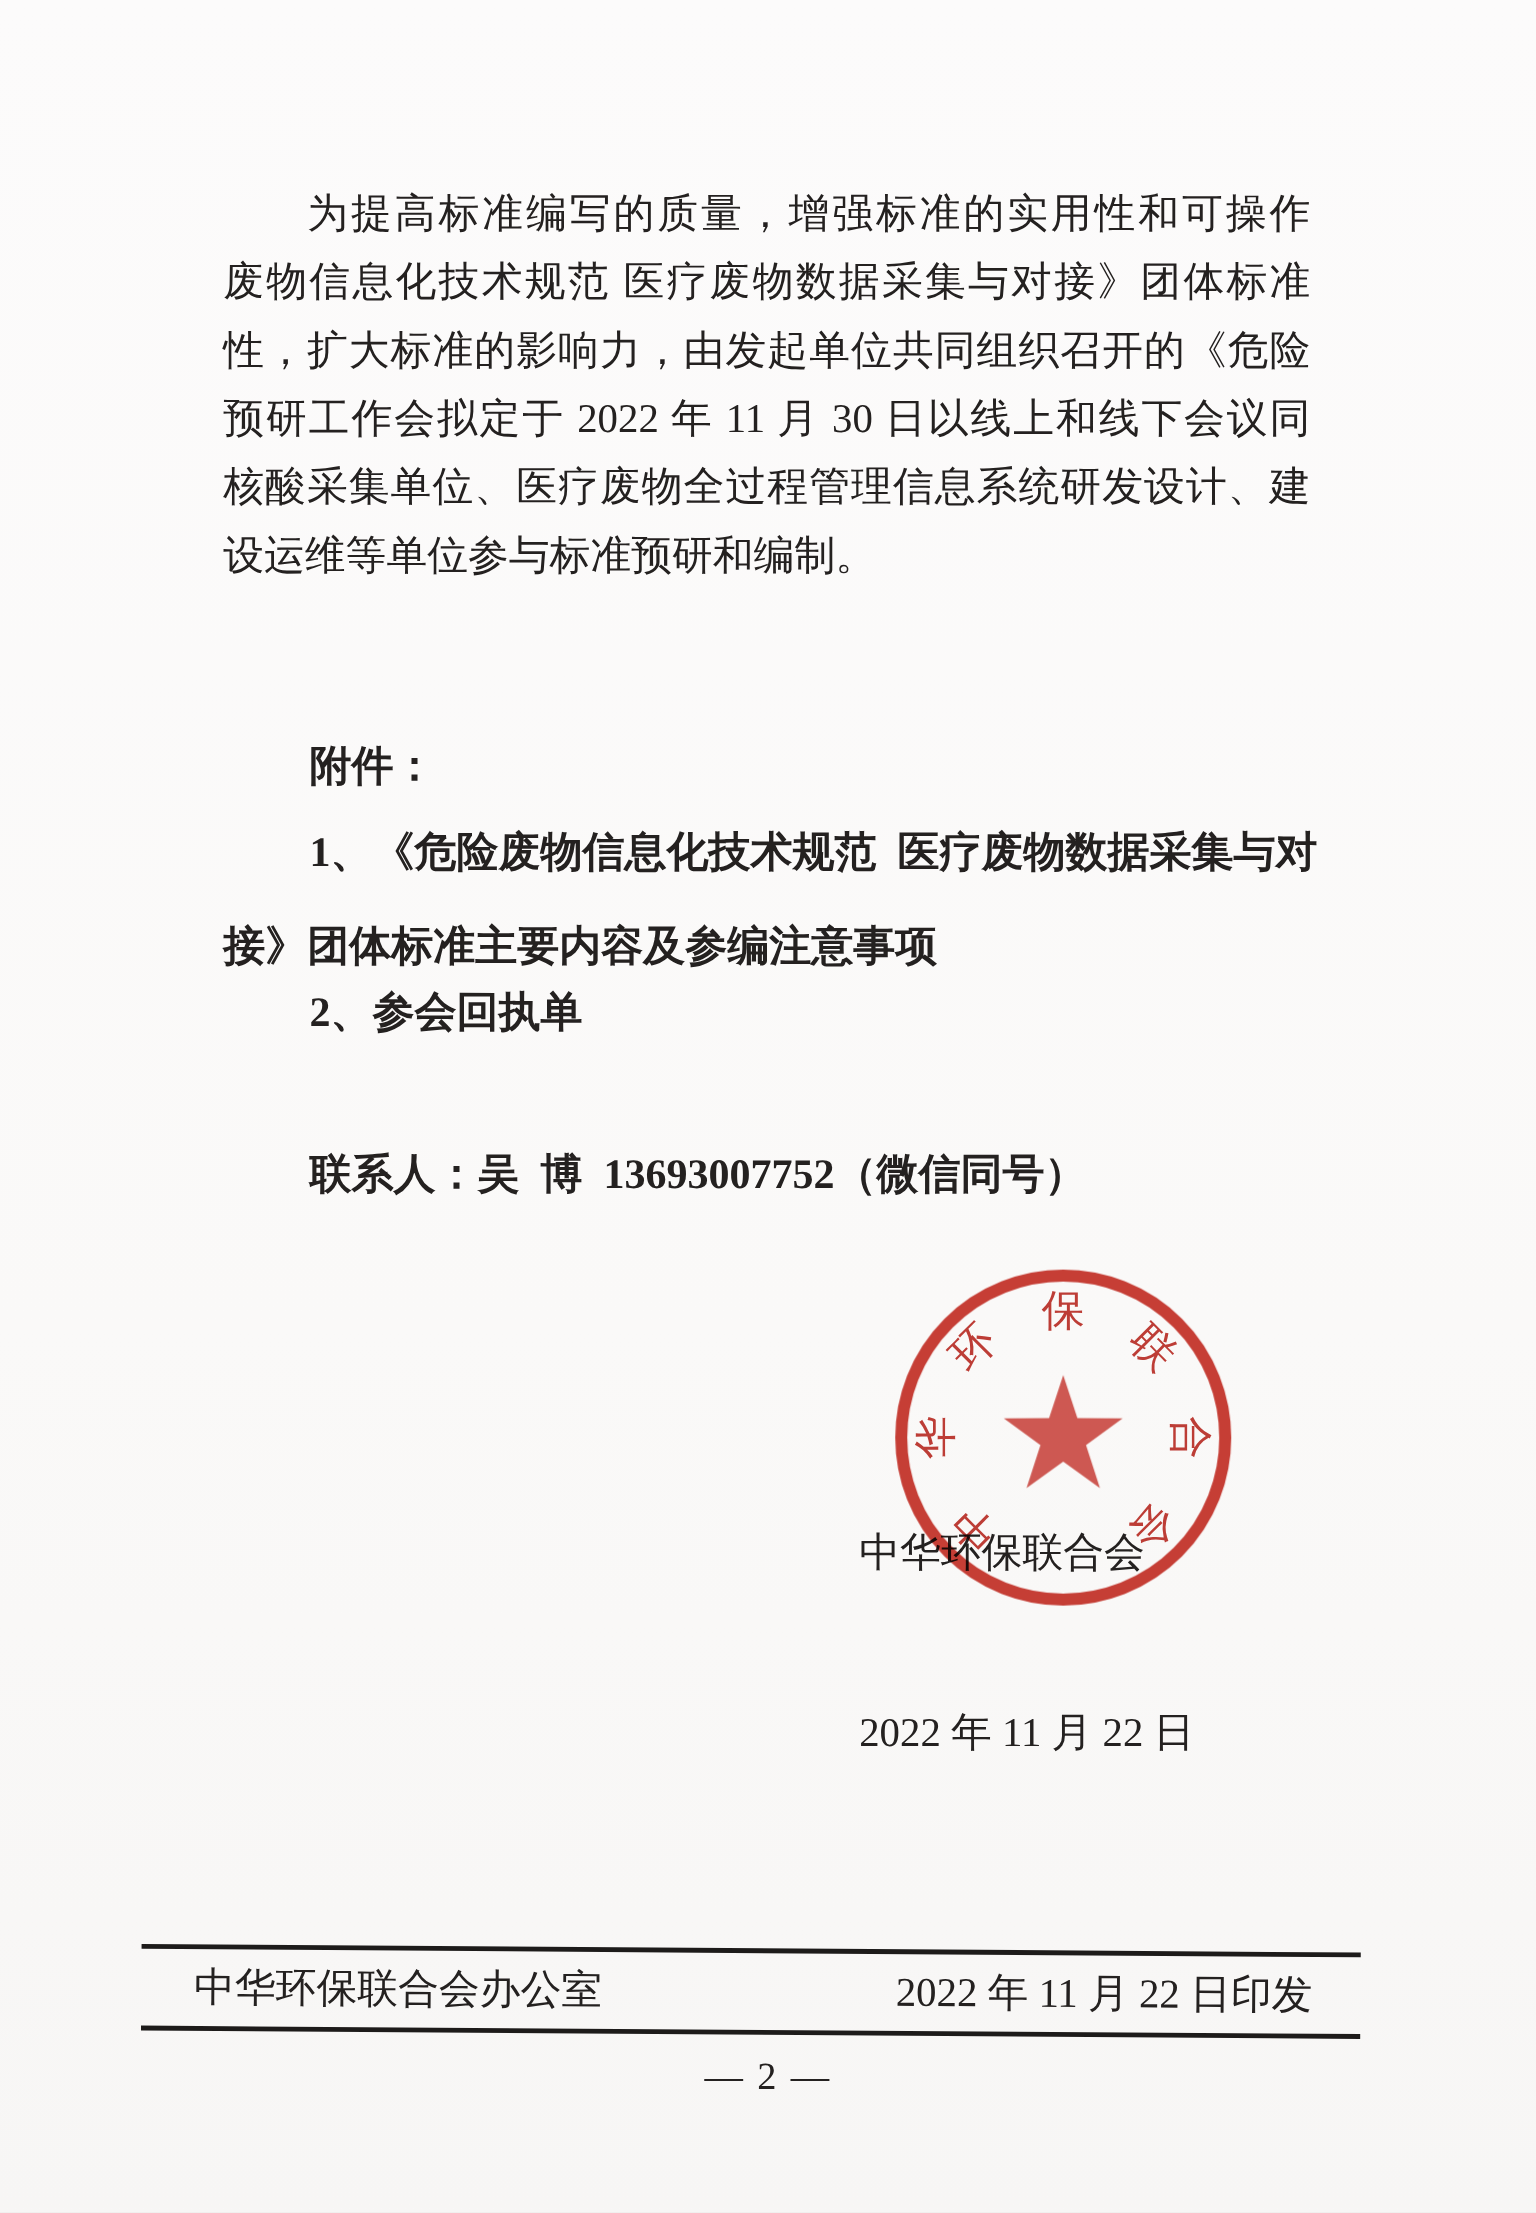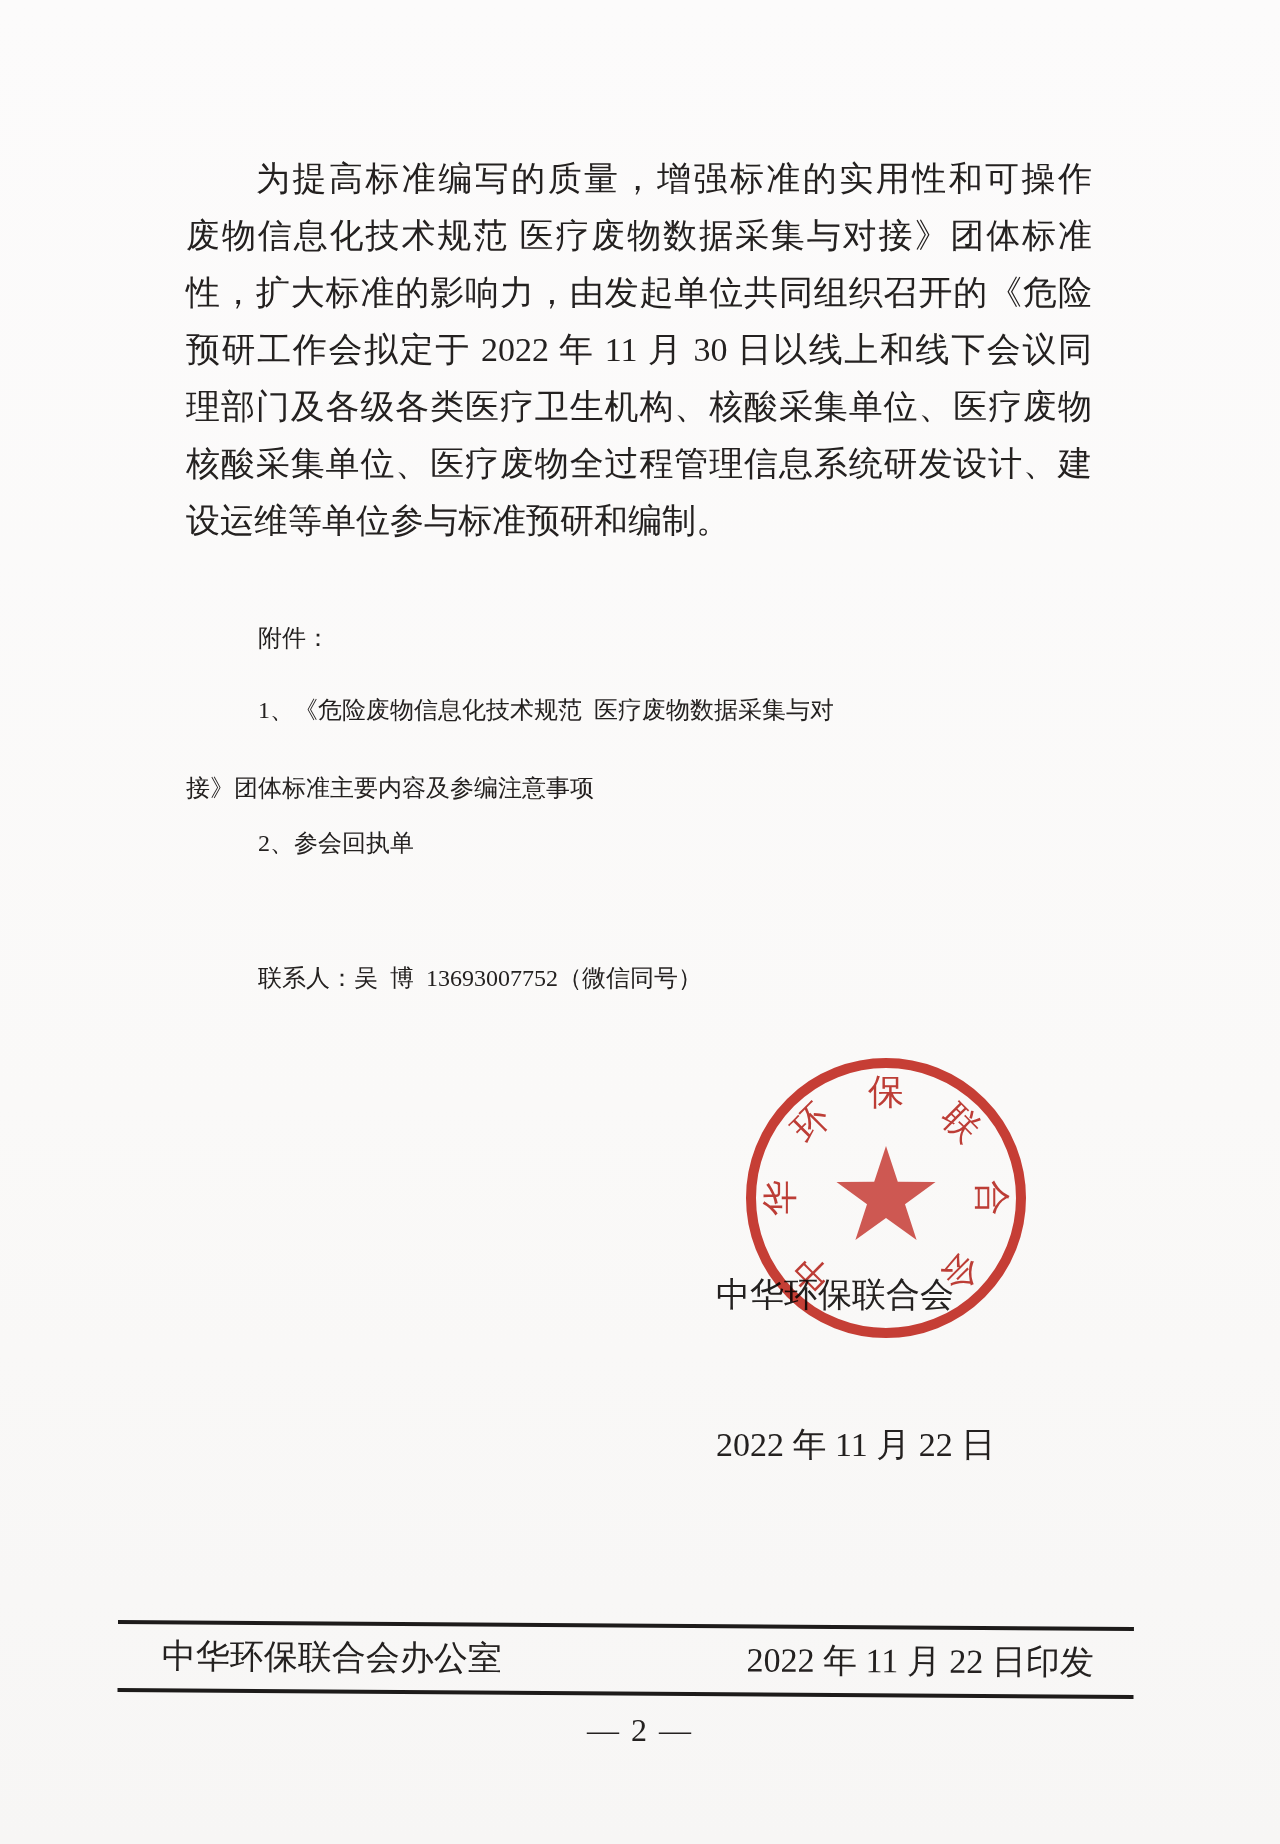--- a/index.html
+++ b/index.html
@@ -16,21 +16,21 @@
   .para {
     position:absolute; left:186px; top:150px; width:906px;
     font-size:34px; line-height:57px;
   }
   .pline { text-align:justify; text-align-last:justify; }
   .pline.first { text-indent:70px; }
   .pline.last  { text-align-last:left; }
 
   
   .sline {
-    position:absolute; font-size:24px; line-height:57px; white-space:pre;
+    position:absolute; font-size:35px; line-height:57px; white-space:pre;font-weight:bold;
   }
 
   
   .sig {
     position:absolute; left:716px; top:1170px; width:340px;
     text-align:left; font-size:34px; line-height:50px; white-space:pre;
   }
 
   
   .seal {
@@ -58,21 +58,20 @@
 </head>
 <body>
 
 <div class="page">
 
   <div class="para">
     <div class="pline first">为提高标准编写的质量，增强标准的实用性和可操作</div>
     <div class="pline">废物信息化技术规范 医疗废物数据采集与对接》团体标准</div>
     <div class="pline">性，扩大标准的影响力，由发起单位共同组织召开的《危险</div>
     <div class="pline">预研工作会拟定于 2022 年 11 月 30 日以线上和线下会议同</div>
-    <div class="pline">理部门及各级各类医疗卫生机构、核酸采集单位、医疗废物</div>
     <div class="pline">核酸采集单位、医疗废物全过程管理信息系统研发设计、建</div>
     <div class="pline last">设运维等单位参与标准预研和编制。</div>
   </div>
 
   <div class="sline" style="left:258px; top:610px;">附件：</div>
   <div class="sline" style="left:258px; top:682px;">1、《危险废物信息化技术规范  医疗废物数据采集与对</div>
   <div class="sline" style="left:186px; top:760px;">接》团体标准主要内容及参编注意事项</div>
   <div class="sline" style="left:258px; top:815px;">2、参会回执单</div>
 
   <div class="sline" style="left:258px; top:950px;">联系人：吴  博  13693007752（微信同号）</div>

